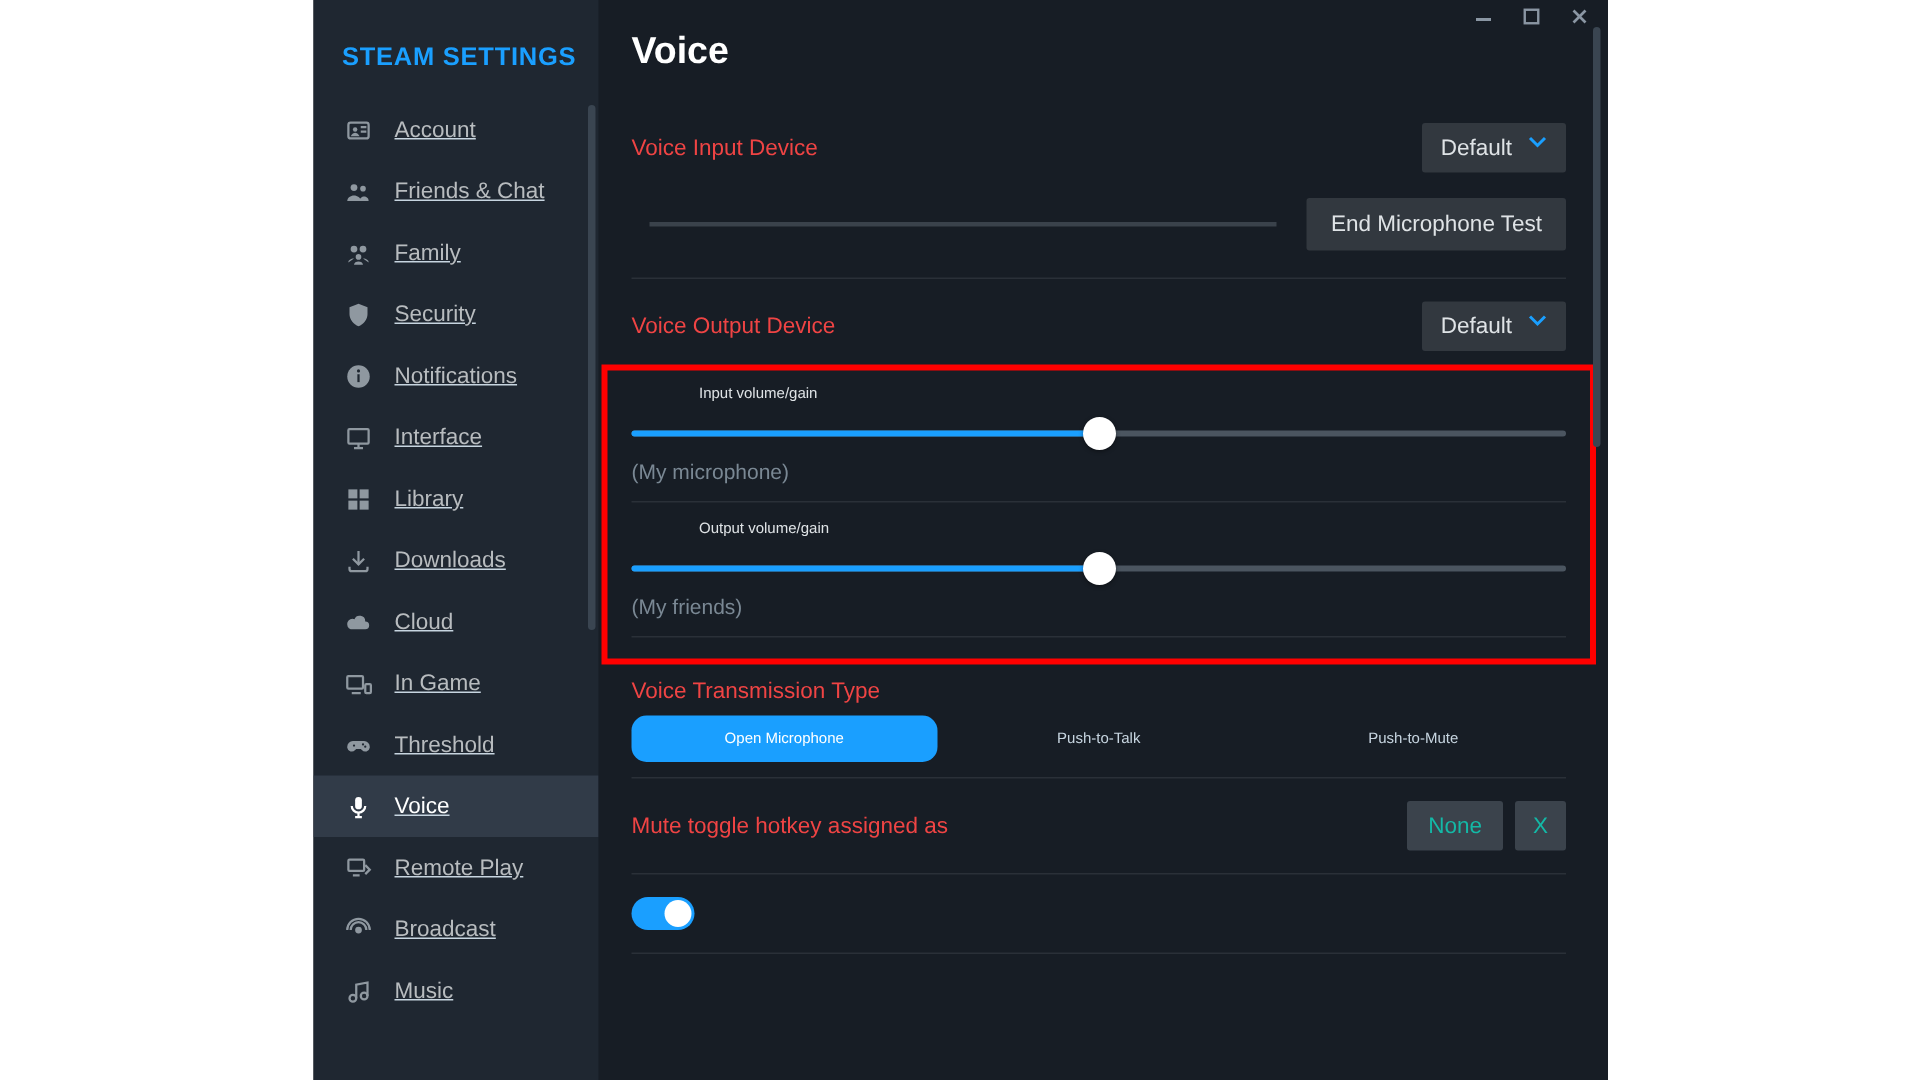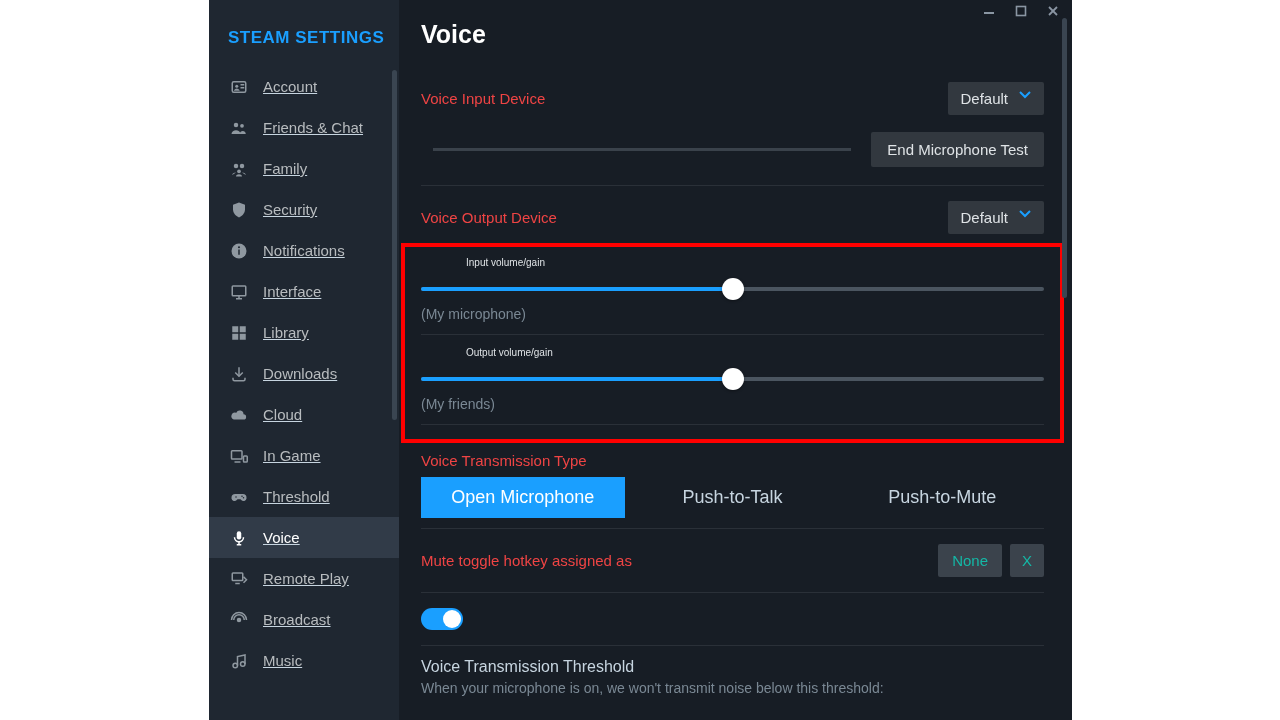--- a/index.html
+++ b/index.html
@@ -212,23 +212,23 @@
     display: flex;
     gap: 6px;
     padding: 8px 0 4px 0;
   }
   .seg-btn {
     flex: 1;
     text-align: center;
     padding: 10px 0;
     background: transparent;
     color: #c7d5e0;
-    font-size: 18px;
-    cursor: pointer;
-    border-radius: 0;
+    font-size: 10px;
+    cursor: pointer;
+    border-radius: 10px;
   }
   .seg-btn.active {
     background: #1a9fff;
     color: #fff;
   }
   .pill {
     background: #3b434c;
     color: #14b8a6;
     padding: 8px 14px;
     border-radius: 2px;
@@ -538,23 +538,19 @@
     <div class="divider"></div>
 
     <div class="row">
       <div class="toggle">
           <div class="knob"></div>
         </div>
     </div>
 
     <div class="divider"></div>
 
-    <div>
-      <div class="label" style="padding-top:6px;">Voice Transmission Threshold</div>
-      <div class="threshold-desc">When your microphone is on, we won't transmit noise below this threshold:</div>
-    </div>
 
     <div class="content-scrollbar">
         <div class="thumb"></div>
       </div>
   </div>
 
 </div>
 
 </body></html>

